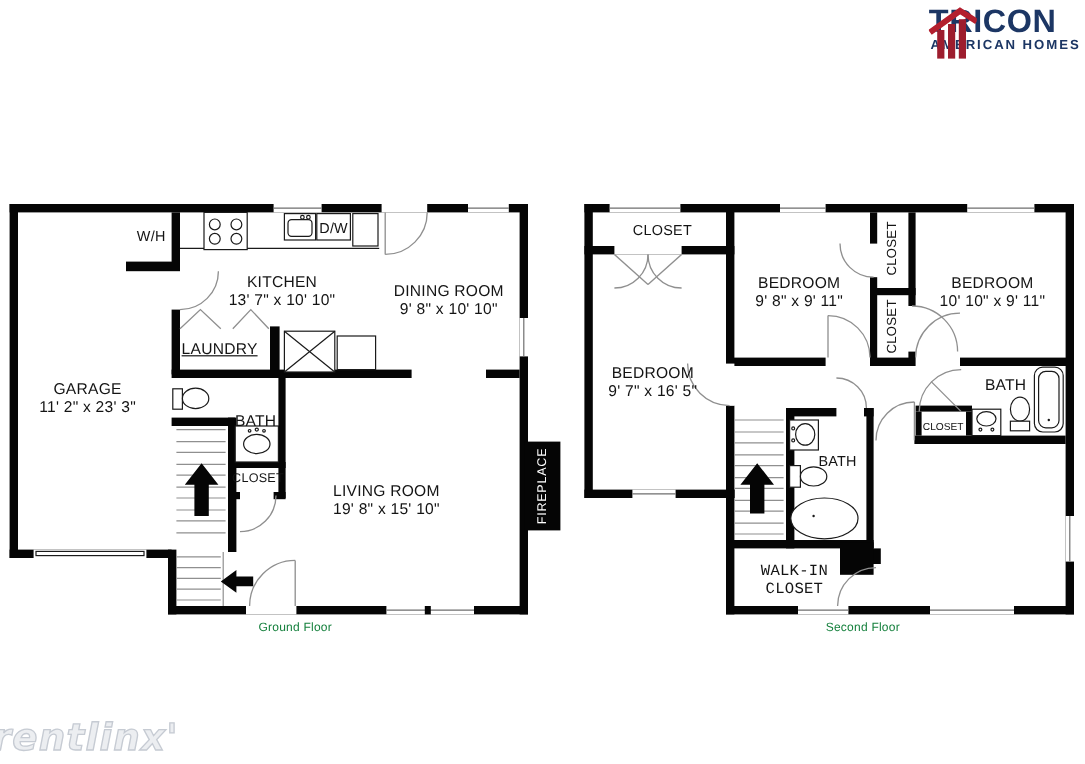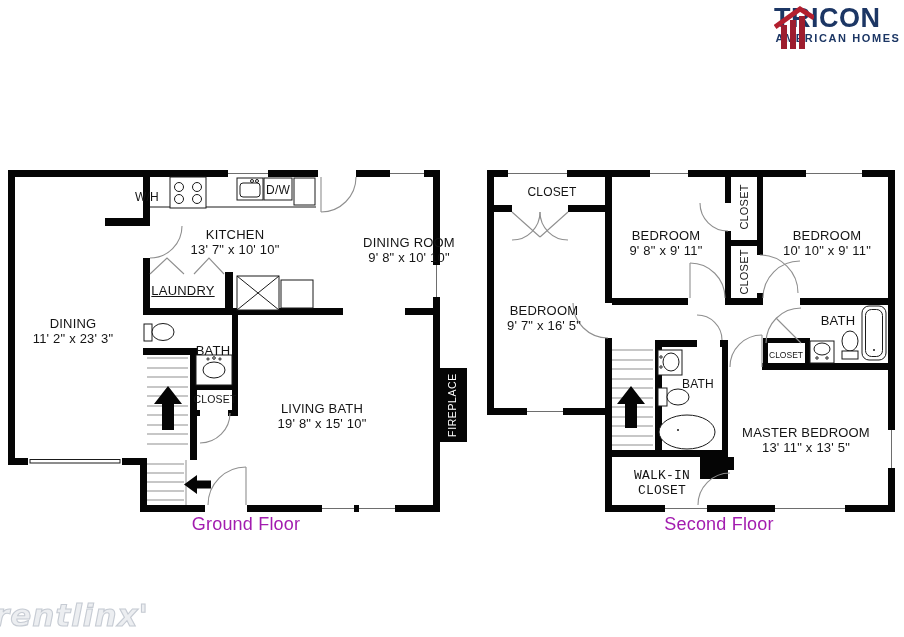--- a/index.html
+++ b/index.html
@@ -13,21 +13,21 @@
   .arc{fill:none;stroke:#8f8f8f;stroke-width:1.1;}
   .tread{stroke:#8f8f8f;stroke-width:1;}
   .winline{stroke:#6e6e6e;stroke-width:1;}
   .arrow{fill:#050505;}
   .lbl{position:absolute;transform:translateX(-50%);text-align:center;font-size:13px;
        color:#141414;line-height:14.5px;white-space:nowrap;letter-spacing:.2px;}
   .lbl.sm{font-size:11px;}
   .lbl.xs{font-size:8.5px;letter-spacing:0;}
   .lbl.md{font-size:12px;}
   .vert{transform:translate(-50%,-50%) rotate(-90deg);transform-origin:center;}
-  .caption{font-size:18px;color:#a21caf;letter-spacing:.2px;}
+  .caption{font-size:10px;color:#15803d;letter-spacing:.2px;}
   .fp-lbl{position:absolute;transform:translate(-50%,-50%) rotate(-90deg);color:#fff;
           font-size:10.5px;letter-spacing:.6px;}
   #logo{position:absolute;left:774px;top:5px;width:128px;}
   #logo .row{display:flex;align-items:flex-end;}
   #logo .tricon{font-weight:bold;font-size:27px;letter-spacing:.5px;line-height:26px;}
   #logo .sub{font-weight:bold;font-size:11px;letter-spacing:1.6px;text-align:center;margin-top:1px;}
   #watermark{position:absolute;left:-6px;top:597px;font-family:"DejaVu Sans",sans-serif;
              font-style:italic;font-weight:bold;font-size:31px;letter-spacing:1px;
              color:#eceef1;-webkit-text-stroke:1.1px #c6cbd3;}
   #disclaimer{position:absolute;left:25px;top:620px;font-family:"Liberation Serif",serif;
@@ -249,39 +249,39 @@
       <ellipse class="fix" cx="850" cy="341" rx="8" ry="10"></ellipse>
       <rect class="fix" x="842" y="351" width="16" height="8"></rect>
       <rect class="fix" x="810" y="341" width="24" height="22"></rect>
       <ellipse class="thin" cx="822" cy="349" rx="8" ry="6"></ellipse>
       <circle class="thin" cx="817" cy="358" r="1.2"></circle>
           <circle class="thin" cx="827" cy="358" r="1.2"></circle>
     </g>
   </g>
 </svg>
 
-<div class="lbl md" style="left:126px;top:190px;margin-left:21px;">W/H</div>
+<div class="lbl md" style="left:126px;top:190px;">W/H</div>
 <div class="lbl" style="left:278px;top:183px;font-size:12px;">D/W</div>
 <div class="lbl" style="left:235px;top:228px;">
   <div>KITCHEN</div>
   <div>13' 7" x 10' 10"</div>
 </div>
-<div class="lbl" style="left:374px;top:236px;margin-left:35px;">
+<div class="lbl" style="left:374px;top:236px;">
   <div>DINING ROOM</div>
   <div>9' 8" x 10' 10"</div>
 </div>
 <div class="lbl" style="left:183px;top:284px;text-decoration:underline;">LAUNDRY</div>
 <div class="lbl" style="left:73px;top:317px;">
-  <div>DINING</div>
+  <div>GARAGE</div>
   <div>11' 2" x 23' 3"</div>
 </div>
 <div class="lbl" style="left:213px;top:344px;">BATH</div>
 <div class="lbl sm" style="left:215px;top:392px;font-size:10.5px;">CLOSET</div>
 <div class="lbl" style="left:322px;top:402px;">
-  <div>LIVING BATH</div>
+  <div>LIVING ROOM</div>
   <div>19' 8" x 15' 10"</div>
 </div>
 <div class="fp-lbl" style="left:452px;top:405px;">FIREPLACE</div>
 <div class="lbl caption" style="left:246px;top:517px;">Ground Floor</div>
 
 <div class="lbl md" style="left:552px;top:185px;">CLOSET</div>
 <div class="lbl" style="left:666px;top:229px;">
   <div>BEDROOM</div>
   <div>9' 8" x 9' 11"</div>
 </div>
@@ -291,24 +291,20 @@
 </div>
 <div class="lbl sm vert" style="left:744px;top:207px;">CLOSET</div>
 <div class="lbl sm vert" style="left:744px;top:272px;">CLOSET</div>
 <div class="lbl" style="left:544px;top:304px;">
   <div>BEDROOM</div>
   <div>9' 7" x 16' 5"</div>
 </div>
 <div class="lbl" style="left:838px;top:314px;">BATH</div>
 <div class="lbl xs" style="left:786px;top:348px;">CLOSET</div>
 <div class="lbl md" style="left:698px;top:377px;">BATH</div>
-<div class="lbl" style="left:806px;top:426px;">
-  <div>MASTER BEDROOM</div>
-  <div>13' 11" x 13' 5"</div>
-</div>
 <div class="lbl" style="left:662px;top:469px;font-family:Liberation Mono, monospace;">
   <div>WALK-IN</div>
   <div>CLOSET</div>
 </div>
 <div class="lbl caption" style="left:719px;top:517px;">Second Floor</div>
 
 <div id="logo">
   <div class="row">
     <svg width="40" height="44" viewBox="0 0 40 44">
       <polyline points="1,22 26,4 40,13" fill="none" stroke="#B31F2E" stroke-width="5"></polyline>

